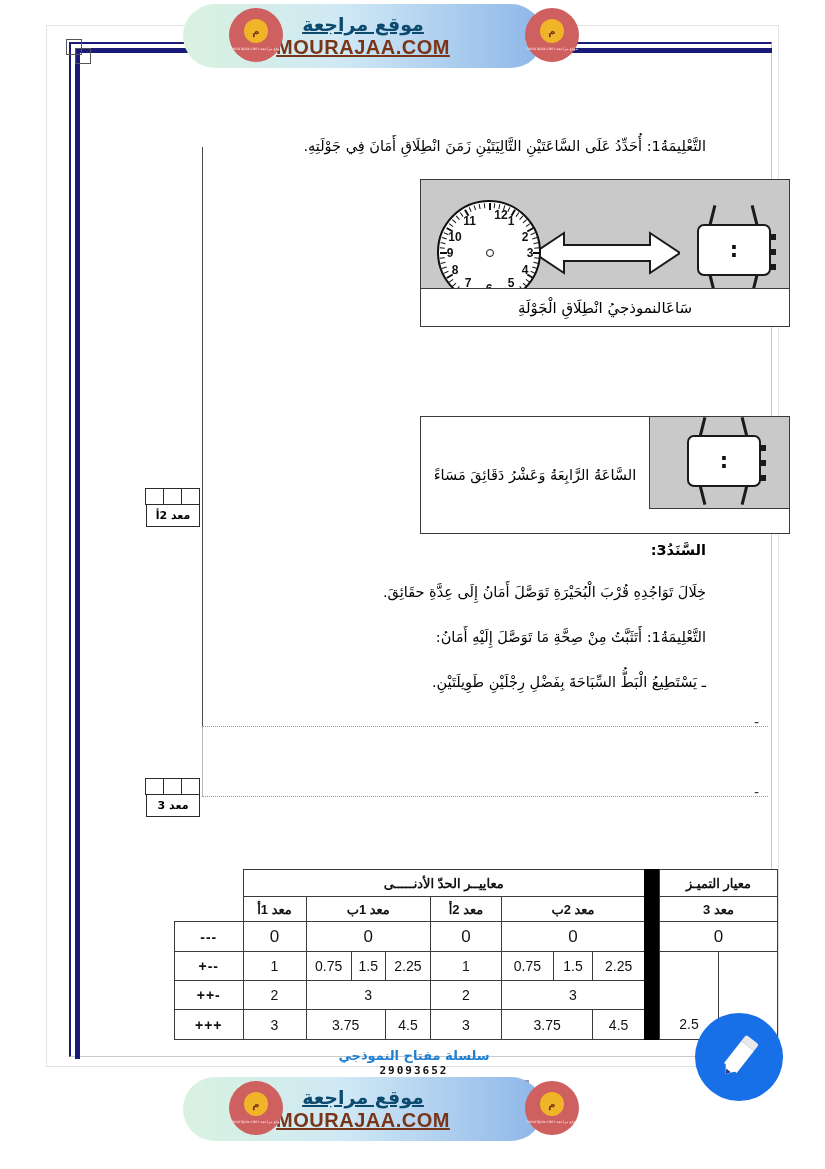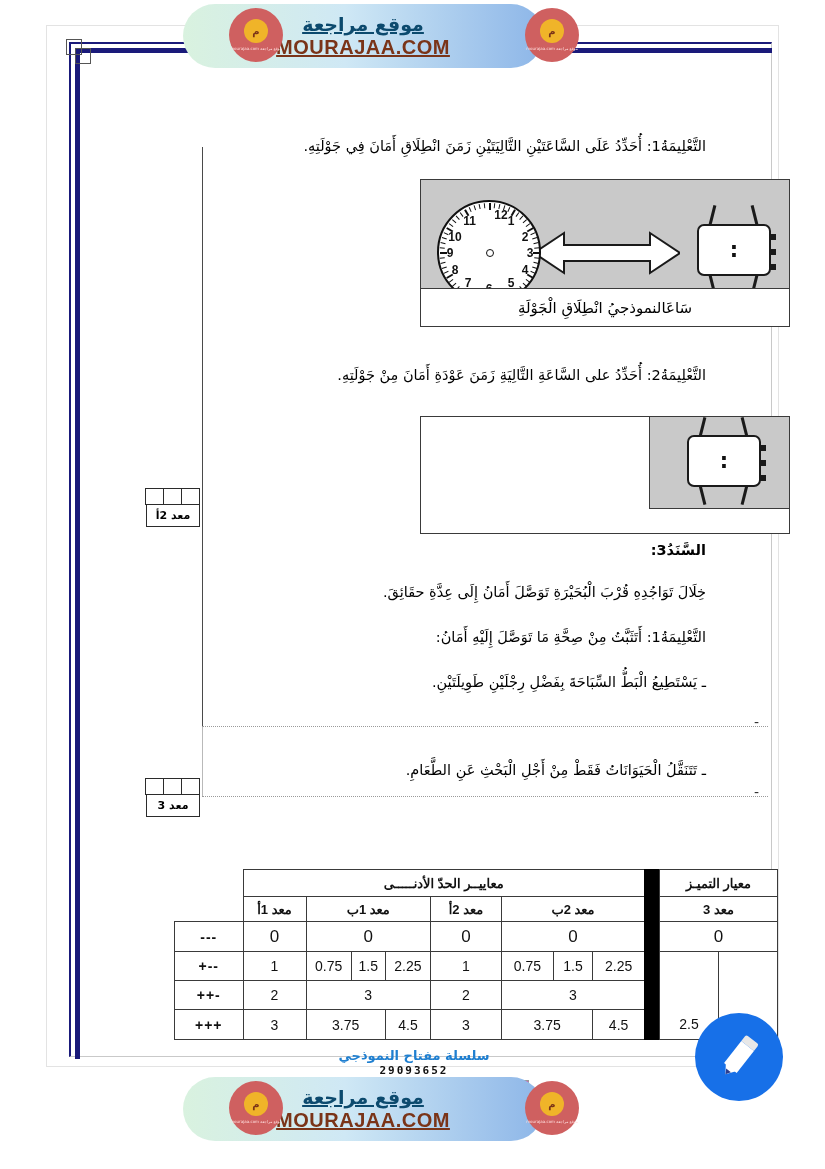--- a/index.html
+++ b/index.html
@@ -340,49 +340,50 @@
         <span class="tick" style="transform: rotate(342deg);"></span>
         <span class="tick" style="transform: rotate(348deg);"></span>
         <span class="tick" style="transform: rotate(354deg);"></span>
       </div>
   </div>
 
   <div class="fig1-cap">
     <span>سَاعَالنموذجيُ انْطِلَاقِ الْجَوْلَةِ</span>
   </div>
 
-  <div class="line" id="instr2">التَّعْلِيمَةُ2: أُحَدِّدُ على السَّاعَةِ التَّالِيَةِ زَمَنَ عَوْدَةِ أَمَانَ مِنْ جَوْلَتِهِ.</div>
 
   <div class="fig2">
     <div class="fig2-left">
       <div class="watch" style="right:28px;top:18px;">
         <div class="strap" style="left:14px;top:-18px;transform:rotate(14deg);"></div>
         <div class="strap" style="left:56px;top:-18px;transform:rotate(-14deg);"></div>
         <div class="strap" style="left:14px;top:50px;transform:rotate(-14deg);"></div>
         <div class="strap" style="left:56px;top:50px;transform:rotate(14deg);"></div>
         <div class="body">
           <span class="colon">:</span>
           <span class="btn" style="top:8px;"></span>
           <span class="btn" style="top:23px;"></span>
           <span class="btn" style="top:38px;"></span>
         </div>
       </div>
 
     </div>
+    <div class="fig2-right">
+      <span>السَّاعَةُ الرَّابِعَةُ وَعَشْرُ دَقَائِقَ مَسَاءً</span>
+    </div>
   </div>
 
   <div class="line" id="sanad3">السَّنَدُ3:</div>
   <div class="line" id="src3text">خِلَالَ تَوَاجُدِهِ قُرْبَ الْبُحَيْرَةِ تَوَصَّلَ أَمَانُ إِلَى عِدَّةِ حقَائِقَ.</div>
   <div class="line" id="instr3">التَّعْلِيمَةُ1: أَتَثَبَّتُ مِنْ صِحَّةِ مَا تَوَصَّلَ إِلَيْهِ أَمَانُ:</div>
   <div class="line" id="stmt1">ـ يَسْتَطِيعُ الْبَطُّ السِّبَاحَةَ بِفَضْلِ رِجْلَيْنِ طَوِيلَتَيْنِ.</div>
 
   <div class="dotline" style="left:155px;top:700px;width:566px;"></div>
   <div class="dash-end" style="left:707px;top:688px;">-</div>
 
-  <div class="line" id="stmt2">ـ تَتَنَقَّلُ الْحَيَوَانَاتُ فَقَطْ مِنْ أَجْلِ الْبَحْثِ عَنِ الطَّعَامِ.</div>
 
   <div class="dotline" style="left:155px;top:770px;width:566px;"></div>
   <div class="dash-end" style="left:707px;top:758px;">-</div>
 
   <div class="gradebox" id="gb1">
     <div class="cells">
         <div></div>
         <div></div>
         <div></div>
       </div>

